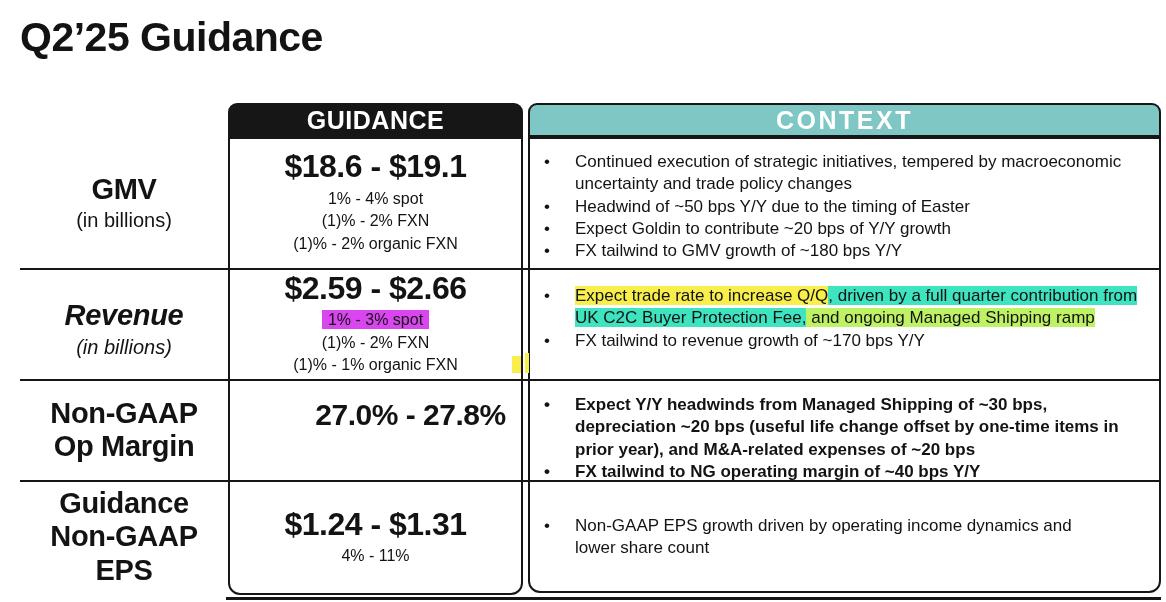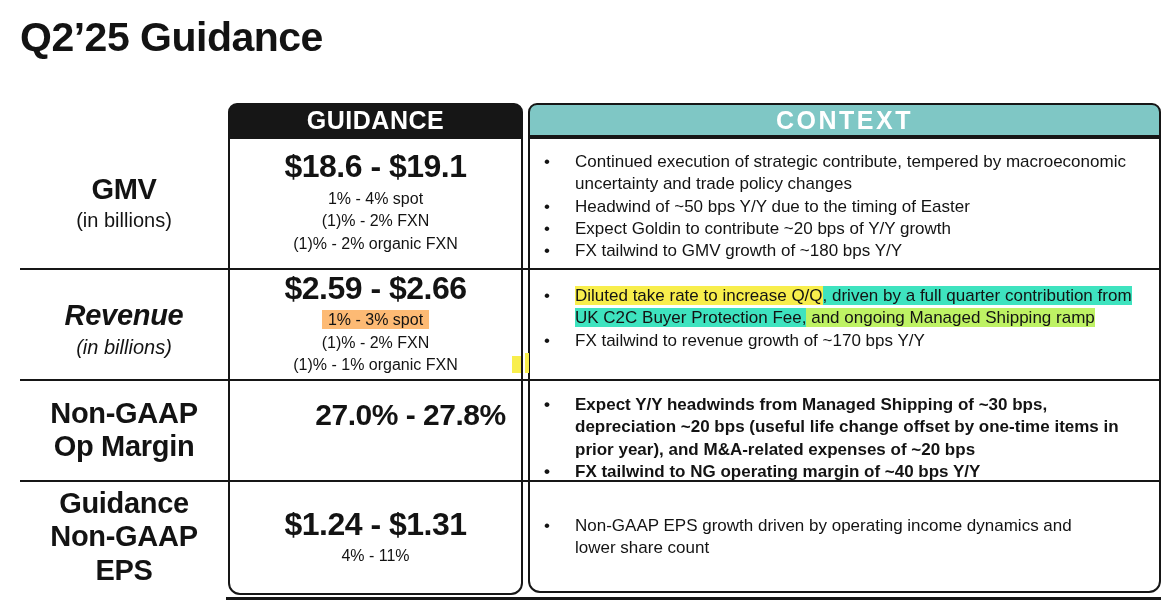--- a/index.html
+++ b/index.html
@@ -81,21 +81,21 @@
   .cx li {
     position:relative; padding-left:45px; font-size:17px; line-height:1.31;
     max-width:590px;
   }
   .cx li::before { content:"\2022"; position:absolute; left:14px; }
   .cx-3 li { max-width:525px; }
   
   .hl-y { background:#f8ee4c; }
   .hl-t { background:#3ee3bf; }
   .hl-l { background:#bef264; }
-  .gd-hl { background:#fdba74; padding:1px 6px; }
+  .gd-hl { background:#d946ef; padding:1px 6px; }
   
   .artifact { position:absolute; background:#f8ee4c; }
   .artifact-a { left:512px; top:356px; width:9px; height:17px; }
   .artifact-b { left:525px; top:353px; width:4px; height:20px; }
 </style>
 </head>
 <body>
 
 <div class="title">Q2’25 Guidance</div>
 
@@ -152,29 +152,29 @@
 </div>
 <div class="gd gd-3">
   <div class="gd-main">$1.24 - $1.31</div>
   <div class="gd-sub-wrap">
     <div class="gd-sub">4% - 11%</div>
   </div>
 </div>
 
 <div class="cx cx-0">
   <ul>
-    <li>Continued execution of strategic contribute, tempered by macroeconomic uncertainty and trade policy changes</li>
+    <li>Continued execution of strategic initiatives, tempered by macroeconomic uncertainty and trade policy changes</li>
     <li>Headwind of ~50 bps Y/Y due to the timing of Easter</li>
     <li>Expect Goldin to contribute ~20 bps of Y/Y growth</li>
     <li>FX tailwind to GMV growth of ~180 bps Y/Y</li>
   </ul>
 </div>
 <div class="cx cx-1">
   <ul>
-    <li><span class="hl-y">Diluted take rate to increase Q/Q</span><span class="hl-t">, driven by a full quarter contribution from UK C2C Buyer Protection Fee,</span><span class="hl-l"> and ongoing Managed Shipping ramp</span></li>
+    <li><span class="hl-y">Expect trade rate to increase Q/Q</span><span class="hl-t">, driven by a full quarter contribution from UK C2C Buyer Protection Fee,</span><span class="hl-l"> and ongoing Managed Shipping ramp</span></li>
     <li>FX tailwind to revenue growth of ~170 bps Y/Y</li>
   </ul>
 </div>
 <div class="cx cx-2">
   <ul>
     <li>Expect Y/Y headwinds from Managed Shipping of ~30 bps, depreciation ~20 bps (useful life change offset by one-time items in prior year), and M&amp;A-related expenses of ~20 bps</li>
     <li>FX tailwind to NG operating margin of ~40 bps Y/Y</li>
   </ul>
 </div>
 <div class="cx cx-3">

